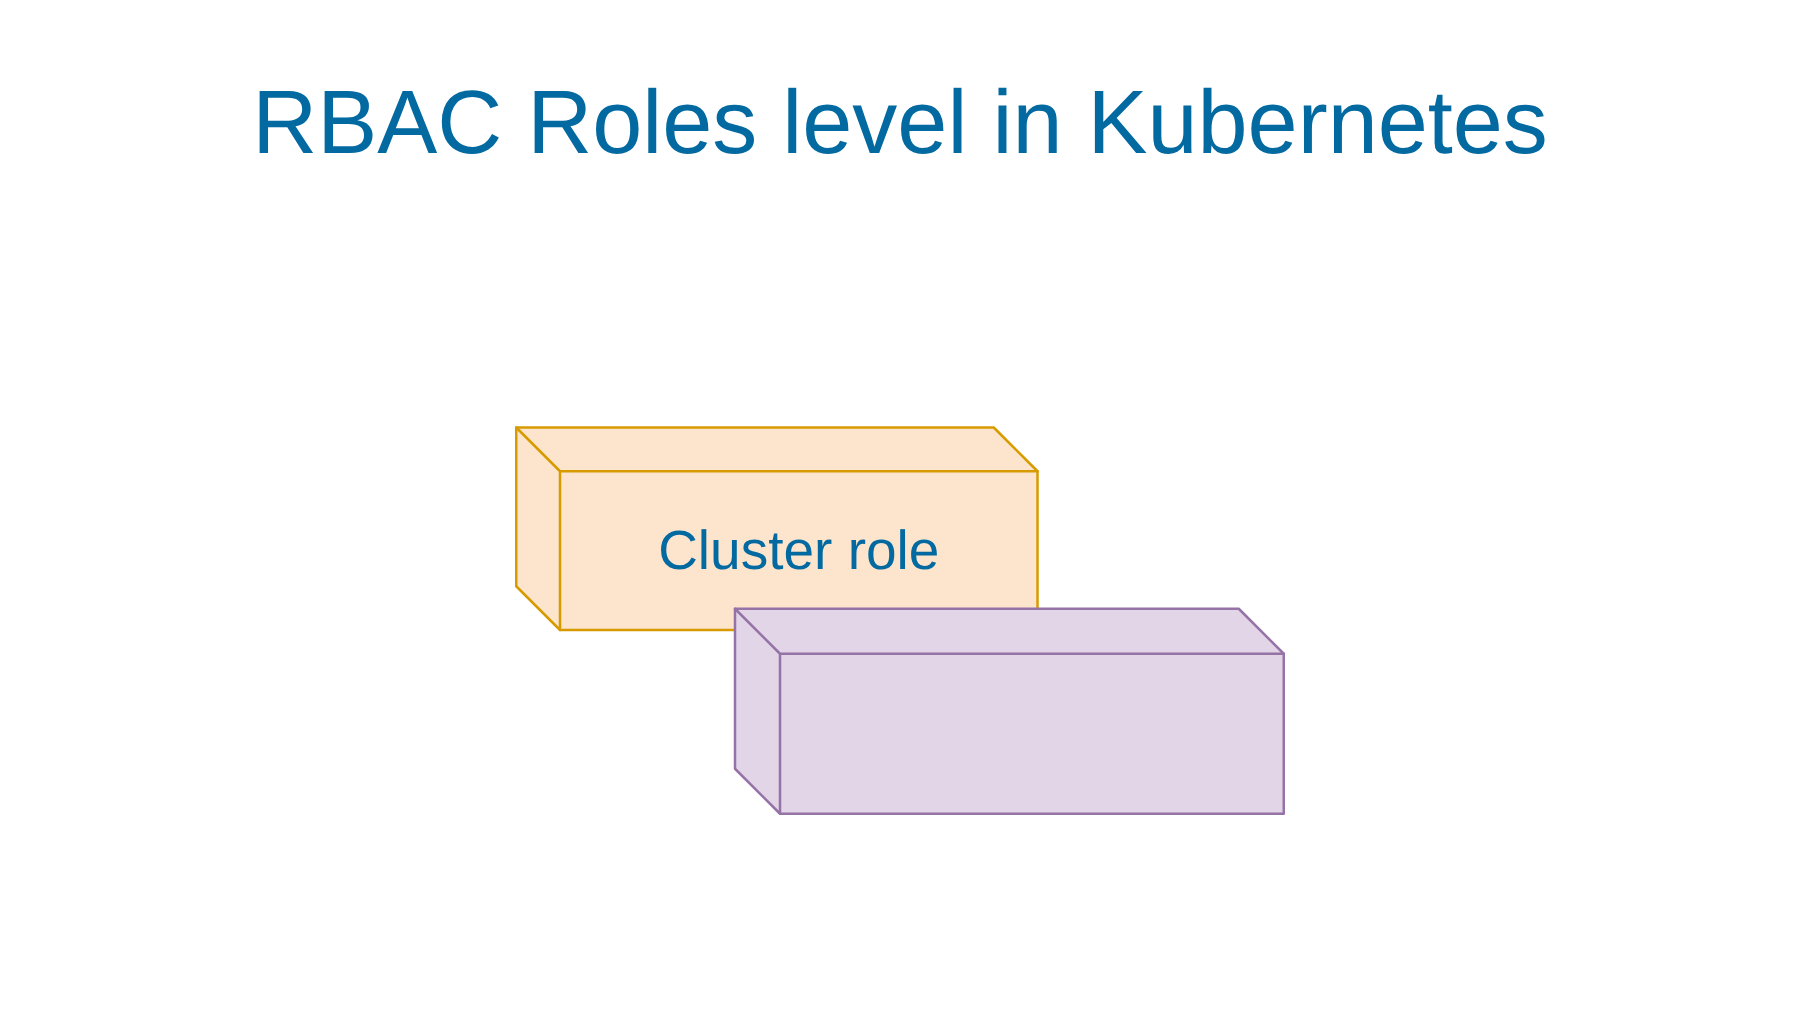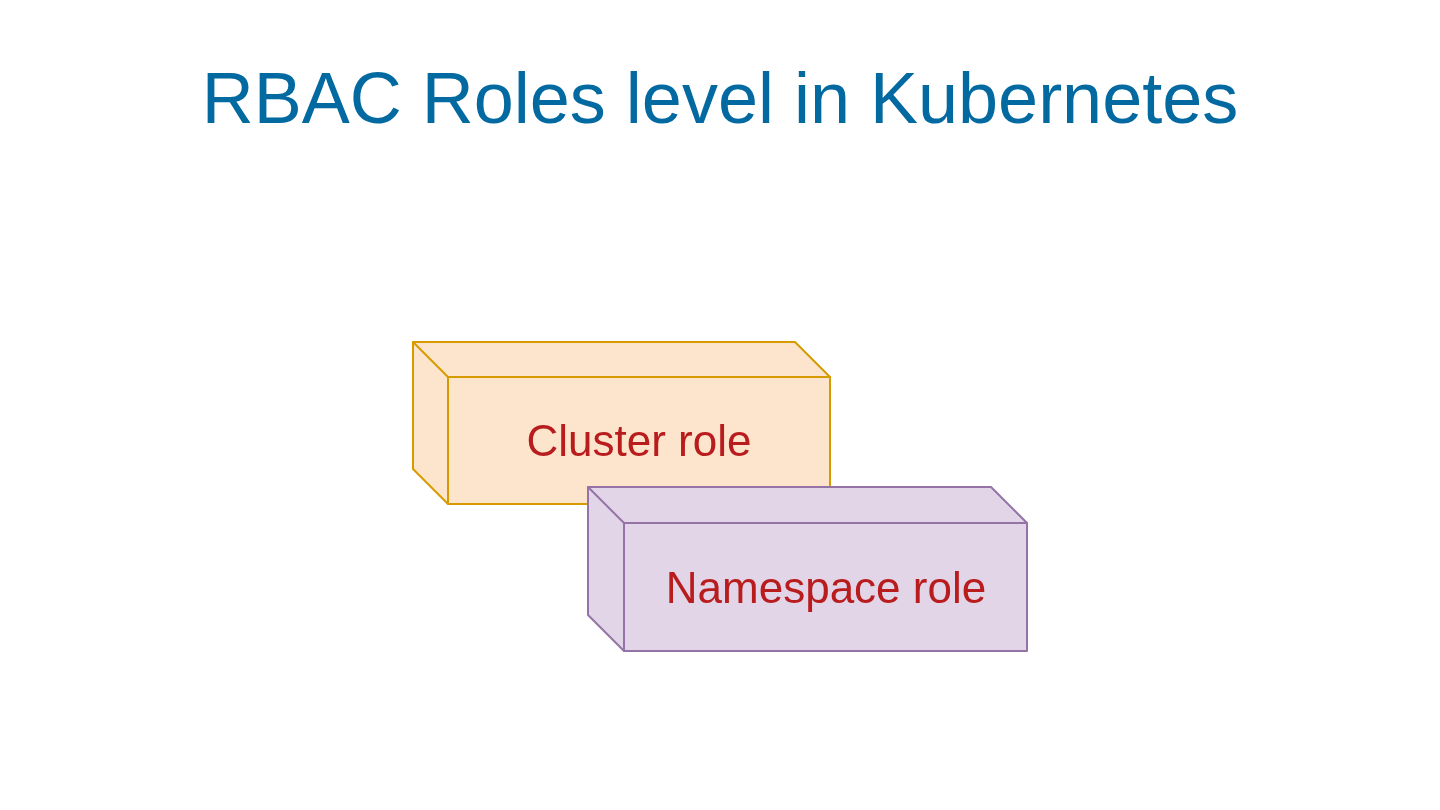--- a/index.html
+++ b/index.html
@@ -15,21 +15,21 @@
     margin: 0; text-align: center;
     font-size: 72px; font-weight: 400; line-height: 1;
     color: #0369a1; white-space: nowrap;
   }
   .diagram-svg { position: absolute; left: 410px; top: 339px; }
   .cube-body { stroke-width: 2; stroke-linejoin: round; }
   .cube-edges { fill: none; stroke-width: 2; stroke-linejoin: round; stroke-linecap: round; }
   .cube-label {
     position: absolute; display: flex;
     align-items: center; justify-content: center;
-    font-size: 44px; line-height: 1; color: #b91c1c;
+    font-size: 44px; line-height: 1; color: #0369a1;
     white-space: nowrap;
   }
   .label-cluster   { left: 448px; top: 377px; width: 382px; height: 127px; }
   .label-namespace { left: 625px; top: 524px; width: 402px; height: 127px; }
 </style>
 </head>
 <body>
 
 <div class="slide">
 
@@ -43,15 +43,14 @@
     </g>
 
     <g transform="translate(178,148)">
       <polygon class="cube-body" points="0,0 403,0 439,36 439,164 36,164 0,128" fill="#e1d5e7" stroke="#9673a6"></polygon>
       <path class="cube-edges" d="M36,164 L36,36 L0,0 M36,36 L439,36" stroke="#9673a6"></path>
     </g>
   </svg>
 
   <div class="cube-label label-cluster">Cluster role</div>
 
-  <div class="cube-label label-namespace">Namespace role</div>
 
 </div>
 
 </body></html>

